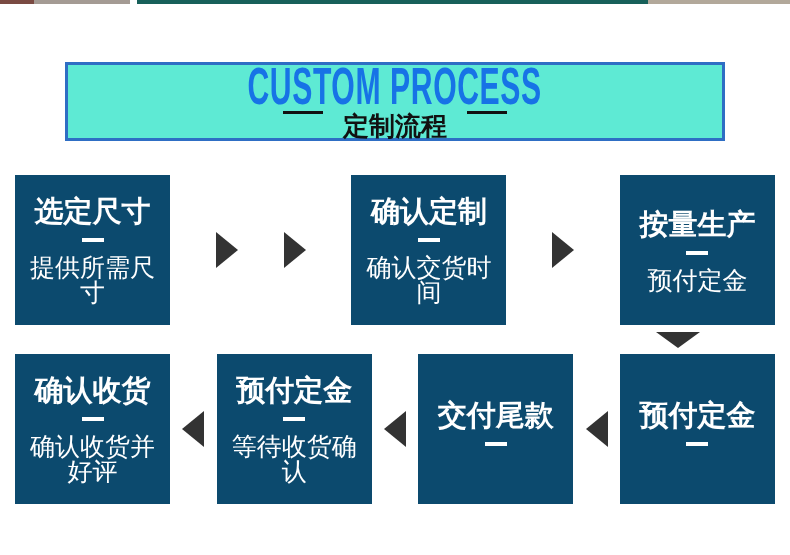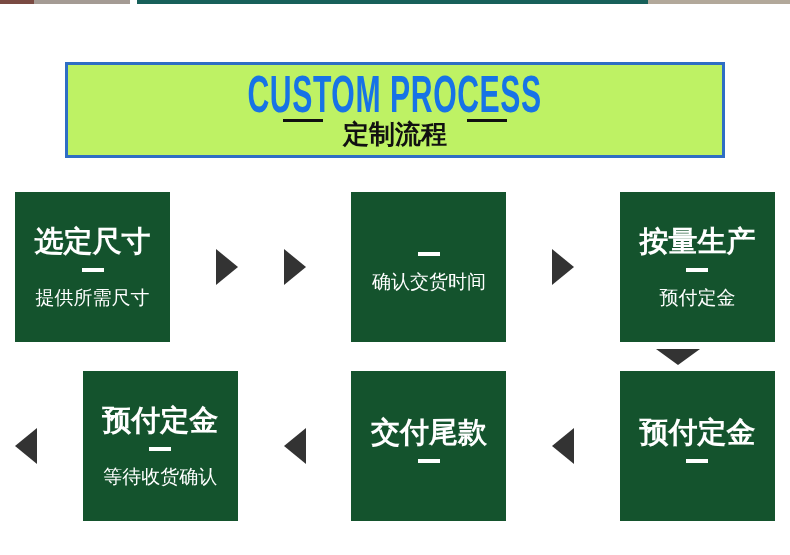--- a/index.html
+++ b/index.html
@@ -13,24 +13,24 @@
   
   .top-strip { display: flex; height: 4px; width: 790px; }
   .seg-maroon { width: 34px;  background: #7a4a42; }
   .seg-gray   { width: 96px;  background: #a49b94; }
   .seg-white  { width: 7px;   background: #ffffff; }
   .seg-teal   { width: 511px; background: #17605a; }
   .seg-tan    { flex: 1;      background: #b2a89a; }
 
   
   .header-box {
-    width: 660px; height: 96px;
+    width: 660px; height: 79px;
     margin: 58px auto 8px auto;
     border: 3px solid #2e6ec4;
-    background: #bef264;
+    background: #5eead4;
     display: flex; flex-direction: column;
     align-items: center; justify-content: center;
   }
   .title-en {
     color: #1773e6;
     font-size: 52px;
     font-weight: 700;
     line-height: 46px;
     letter-spacing: 1px;
     transform: scaleX(0.58);
@@ -48,29 +48,29 @@
   .zh-dash { width: 40px; height: 3px; background: #111111; }
 
   
   .flow { position: relative; width: 790px; margin-top: 34px; padding: 0 15px; }
   .flow-row {
     display: flex; justify-content: space-between; align-items: center;
     height: 150px;
   }
   .step-box {
     width: 155px; height: 150px;
-    background: #14532d;
+    background: #0c4a6e;
     color: #ffffff;
     display: flex; flex-direction: column;
     align-items: center; justify-content: center;
     text-align: center;
   }
   .step-title { font-size: 29px; font-weight: 700; line-height: 32px; white-space: nowrap; }
   .step-dash  { width: 22px; height: 4px; background: #ffffff; margin: 11px auto 13px auto; }
-  .step-sub   { font-size: 19px; line-height: 25px; padding: 0 8px; }
+  .step-sub   { font-size: 25px; line-height: 25px; padding: 0 8px; }
 
   .arrow-right {
     width: 0; height: 0;
     border-left: 22px solid #333333;
     border-top: 18px solid transparent;
     border-bottom: 18px solid transparent;
   }
   .arrow-left {
     width: 0; height: 0;
     border-right: 22px solid #333333;
@@ -111,36 +111,42 @@
 
   <div class="flow-row">
     <div class="step-box">
       <div class="step-title">选定尺寸</div>
       <div class="step-dash"></div>
       <div class="step-sub">提供所需尺寸</div>
     </div>
     <div class="arrow-right"></div>
     <div class="arrow-right"></div>
     <div class="step-box">
+      <div class="step-title">确认定制</div>
       <div class="step-dash"></div>
       <div class="step-sub">确认交货时间</div>
     </div>
     <div class="arrow-right"></div>
     <div class="step-box">
       <div class="step-title">按量生产</div>
       <div class="step-dash"></div>
       <div class="step-sub">预付定金</div>
     </div>
   </div>
 
   <div class="row-gap">
     <div class="arrow-down"></div>
   </div>
 
   <div class="flow-row">
+    <div class="step-box">
+      <div class="step-title">确认收货</div>
+      <div class="step-dash"></div>
+      <div class="step-sub">确认收货并好评</div>
+    </div>
     <div class="arrow-left"></div>
     <div class="step-box">
       <div class="step-title">预付定金</div>
       <div class="step-dash"></div>
       <div class="step-sub">等待收货确认</div>
     </div>
     <div class="arrow-left"></div>
     <div class="step-box">
       <div class="step-title">交付尾款</div>
       <div class="step-dash"></div>

